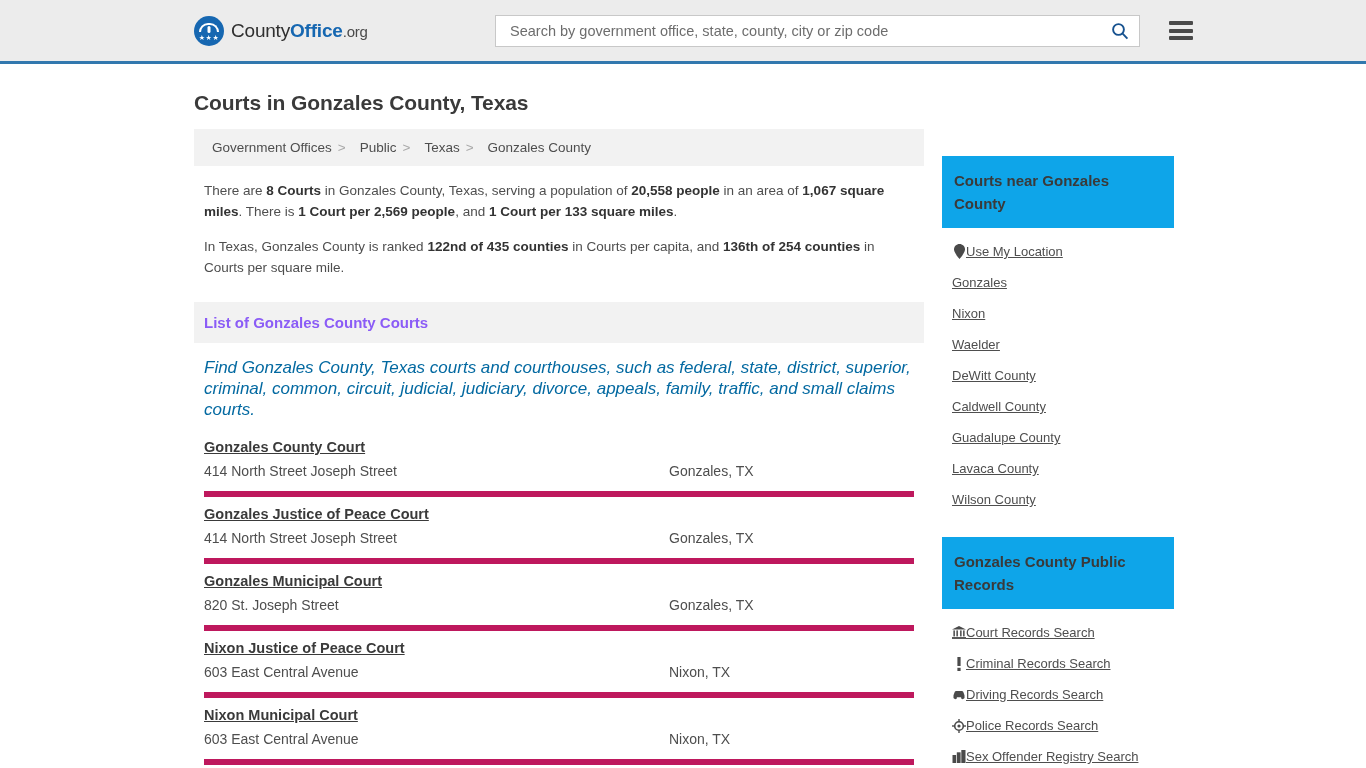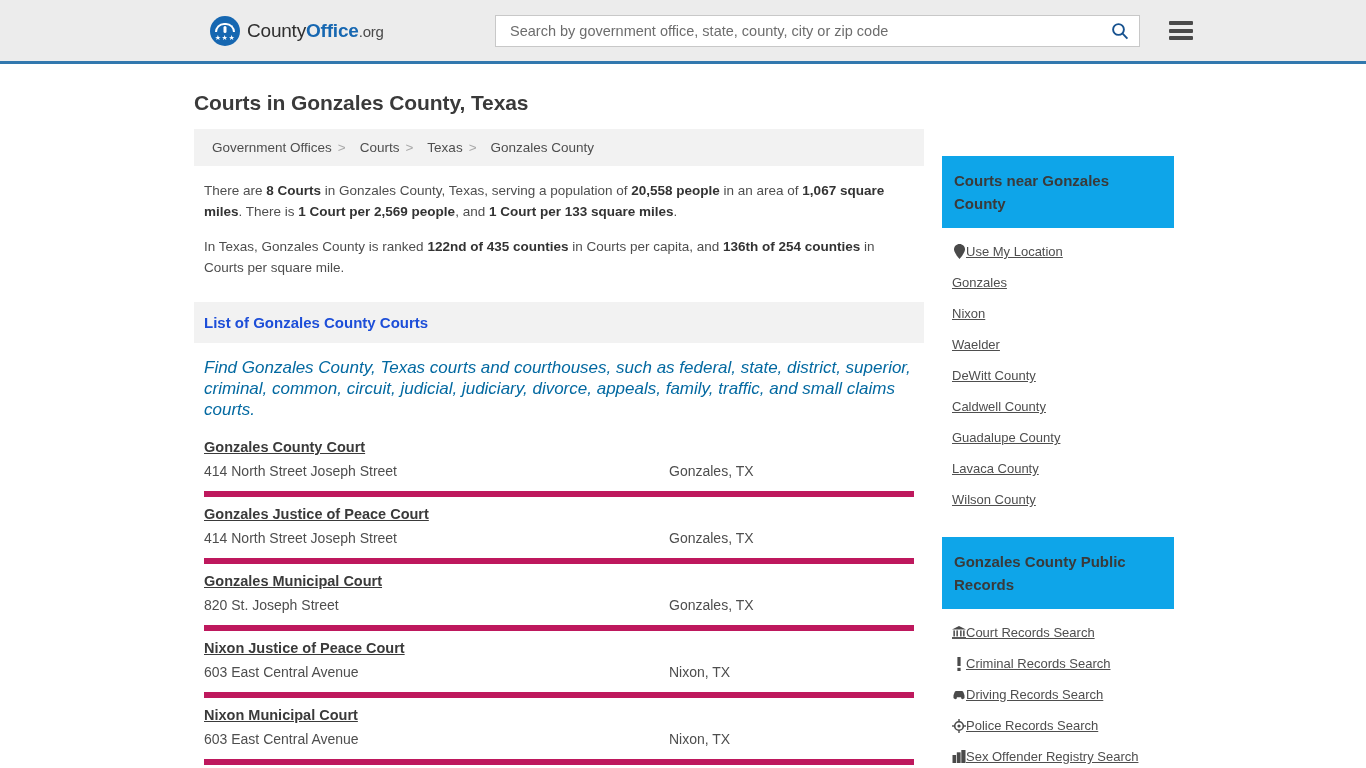--- a/index.html
+++ b/index.html
@@ -16,21 +16,21 @@
   .site-header {
     height: 64px;
     background: #ececec;
     border-bottom: 3px solid #3278ae;
     display: flex;
     align-items: center;
     position: relative;
   }
   .logo-wrap {
     position: absolute;
-    left: 210px;
+    left: 194px;
     display: flex;
     align-items: center;
     gap: 7px;
   }
   .logo-badge {
     width: 30px; height: 30px;
     border-radius: 50%;
     background: #1667b1;
     position: relative;
     flex: none;
@@ -163,21 +163,21 @@
     color: #4e4e4e;
   }
   .stats b { color: #333; font-weight: bold; }
 
   
   .section-head {
     background: #f2f2f2;
     padding: 12px 10px;
     font-size: 15px;
     font-weight: bold;
-    color: #1d4ed8;
+    color: #8b5cf6;
     margin-top: 6px;
   }
   .section-desc {
     padding: 14px 10px 10px 10px;
     font-size: 17px;
     line-height: 21px;
     color: #0369a1;
     font-style: italic;
   }
 
@@ -277,21 +277,21 @@
 <div class="page">
   <h1 class="page-title">Courts in Gonzales County, Texas</h1>
 
   <div class="page-inner">
 
     <div class="col-main">
 
       <div class="breadcrumb">
         <a>Government Offices</a>
         <span class="sep">&gt;</span>
-        <a>Courts</a>
+        <a>Public</a>
         <span class="sep">&gt;</span>
         <a>Texas</a>
         <span class="sep">&gt;</span>
         <a>Gonzales County</a>
       </div>
 
       <div class="stats">
         <p><span>There are </span><b>8 Courts</b><span> in Gonzales County, Texas, serving a population of </span><b>20,558 people</b><span> in an area of </span><b>1,067 square miles</b><span>. There is </span><b>1 Court per 2,569 people</b><span>, and </span><b>1 Court per 133 square miles</b><span>.</span></p>
 
         <p><span>In Texas, Gonzales County is ranked </span><b>122nd of 435 counties</b><span> in Courts per capita, and </span><b>136th of 254 counties</b><span> in Courts per square mile.</span></p>

